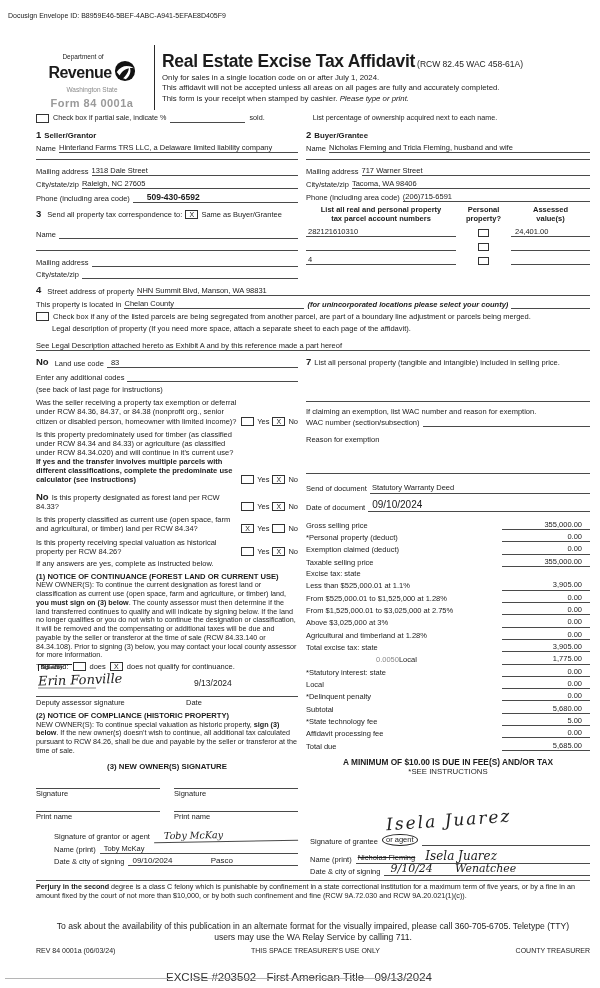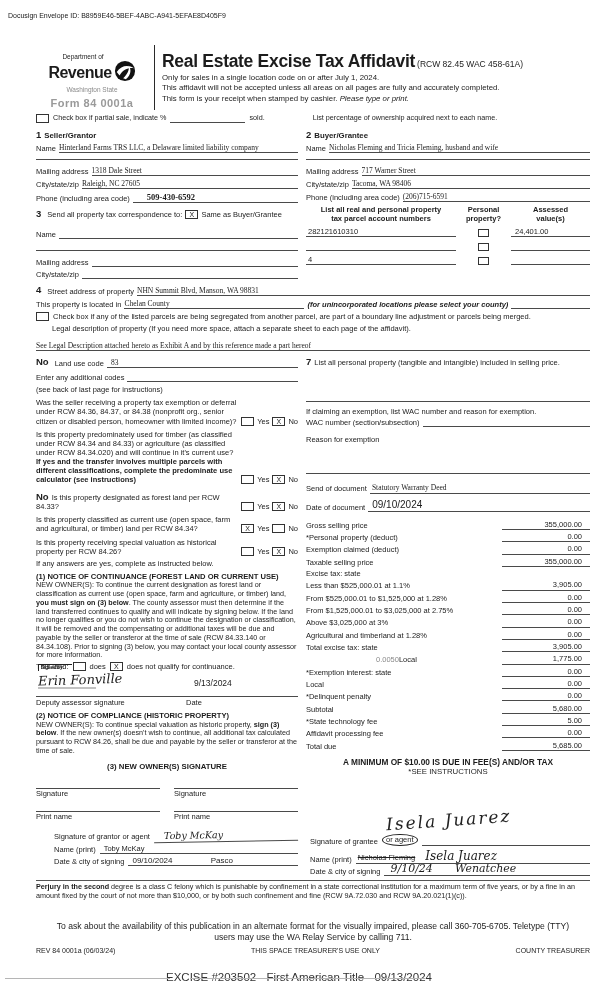--- a/index.html
+++ b/index.html
@@ -25,21 +25,21 @@
   .title-rcw { font-size:8.5px; font-weight:normal; }
   .sub { font-size:7.8px; margin-top:1px; }
   .partial { display:flex; align-items:flex-end; gap:4px; margin-top:4px; font-size:7.2px; }
 
   
   .cb { display:inline-block; width:13px; height:9px; border:1px solid #333; font-size:7px; line-height:8px;
         text-align:center; vertical-align:middle; flex:none; background:#fff; }
   .cb.sm { width:11px; height:8px; }
   .ul { border-bottom:1px solid #4a4a4a; }
   .fld { display:flex; align-items:flex-end; gap:3px; }
-  .fld .ul { flex:1; min-height:8px;font-family:Liberation Serif, serif; }
+  .fld .ul { flex:1; min-height:8px; }
   .b { font-weight:bold; }
   .i { font-style:italic; }
   .gray { color:#8a8a8a; }
   .secno { font-weight:bold; font-size:9.5px; margin-right:3px; }
   .sectitle { font-weight:bold; font-size:7.8px; }
   .hand { font-family:"DejaVu Serif", serif; font-style:italic; }
 
   .cols { display:flex; gap:8px; }
   .lcol { width:262px; flex:none; }
   .rcol { flex:1; }
@@ -420,21 +420,21 @@
             </div>
           <div class="taxrow">
               <div class="taxlbl">Total excise tax: state</div>
               <div class="taxval">3,905.00</div>
             </div>
           <div class="taxrow">
               <div class="taxlbl"><span class="gray" style="float:left; margin-left:70px;">0.0050</span><span>Local</span></div>
               <div class="taxval">1,775.00</div>
             </div>
           <div class="taxrow">
-              <div class="taxlbl">*Exemption interest: state</div>
+              <div class="taxlbl">*Statutory interest: state</div>
               <div class="taxval">0.00</div>
             </div>
           <div class="taxrow">
               <div class="taxlbl">Local</div>
               <div class="taxval">0.00</div>
             </div>
           <div class="taxrow">
               <div class="taxlbl">*Delinquent penalty</div>
               <div class="taxval">0.00</div>
             </div>

